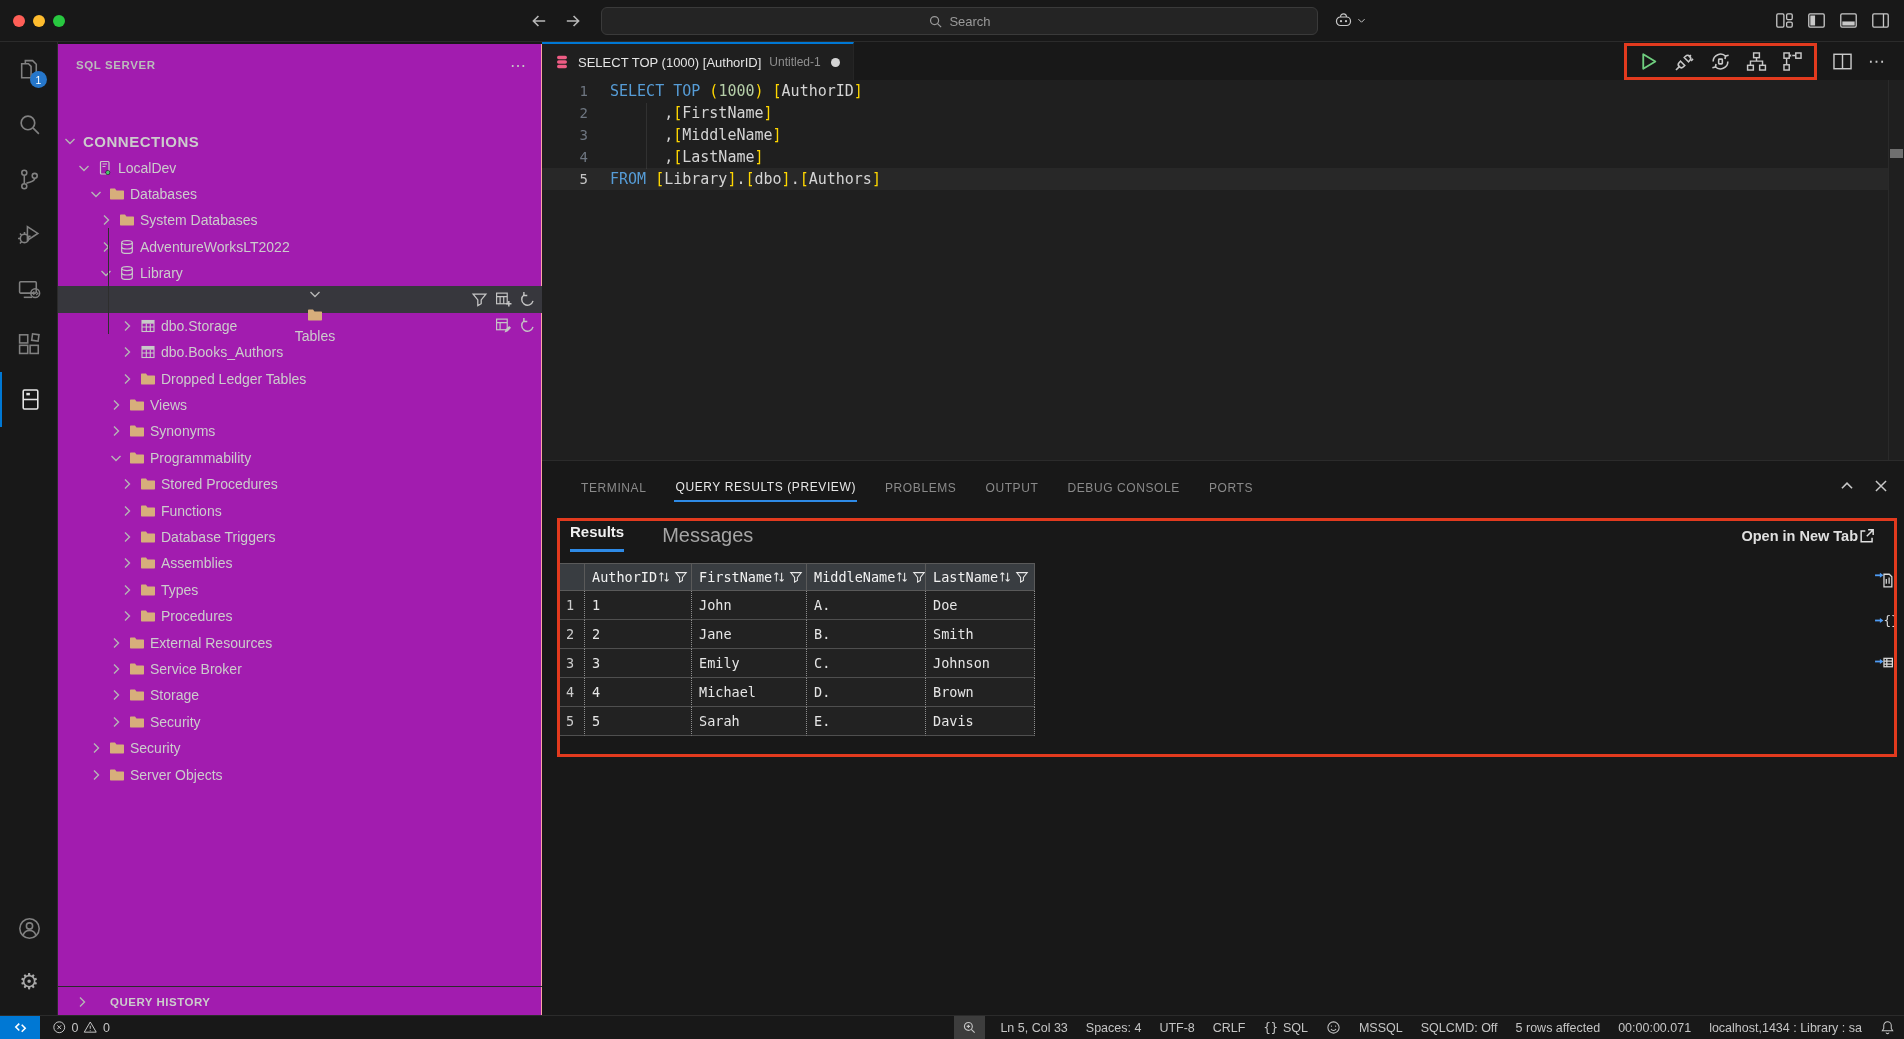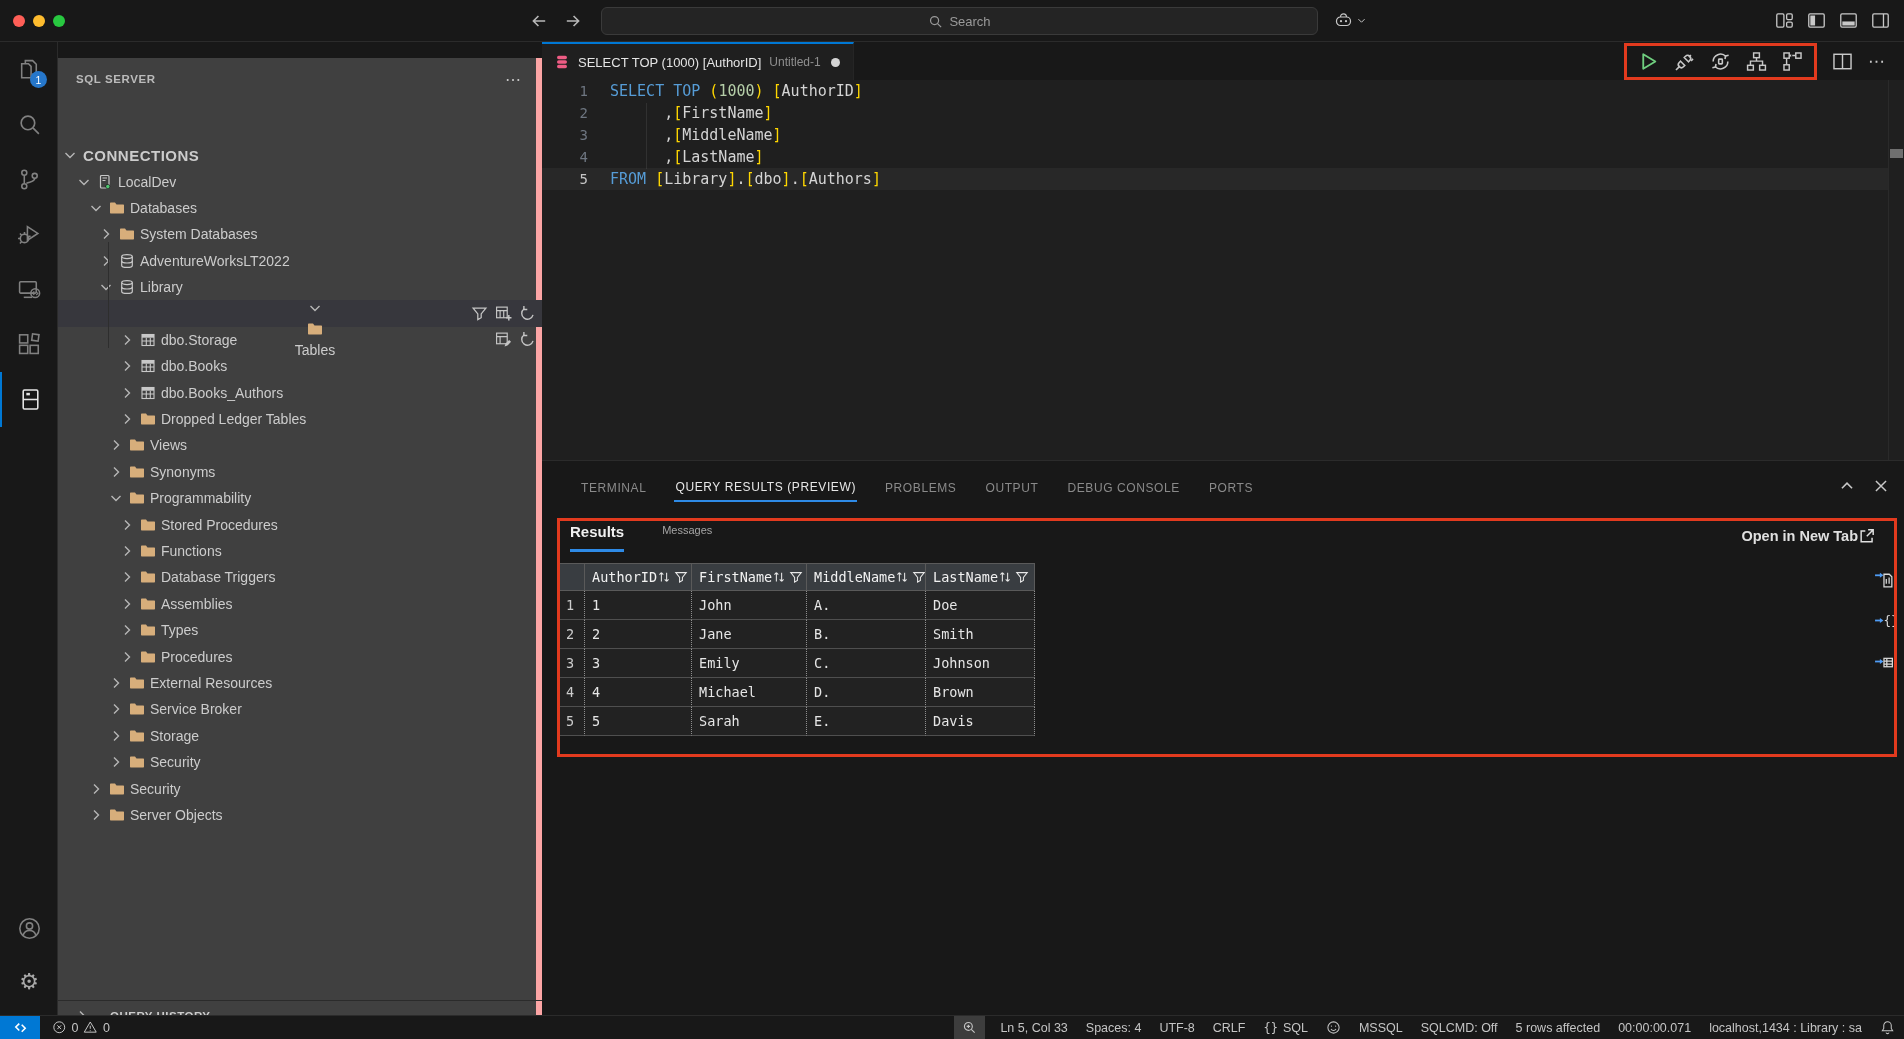--- a/index.html
+++ b/index.html
@@ -32,22 +32,22 @@
     justify-content:center; color:#818181; cursor:pointer; }
   .act-item .icon { width:25px; height:25px; }
   .act-item.active { color:#e6e6e6; border-left:2px solid #0078d4; }
   .act-badge { position:absolute; left:30px; top:29px; min-width:17px; height:17px; border-radius:9px;
     background:#2677cb; color:#fff; font-size:10.5px; display:flex; align-items:center; justify-content:center; }
   #activity-bottom { margin-top:auto; margin-bottom:6px; }
   #activity-bottom .act-item { height:54px; }
   .gear-glyph { font-size:22px; color:#a9a9a9; }
 
   
-  #sidebar { position:absolute; left:58px; top:58px; width:484px; height:973px;
-    background:#404040; border-right:6px solid #fca5a5; }
+  #sidebar { position:absolute; left:58px; top:44px; width:484px; height:973px;
+    background:#a21caf; border-right:1px solid #fca5a5; }
   #sidebar-header { height:42px; display:flex; align-items:center; padding-left:18px; }
   #sidebar-title { font-size:11.5px; font-weight:bold; letter-spacing:.6px; color:#bbbbbb; }
   #sidebar-more { position:absolute; right:12px; top:10px; width:22px; height:22px;
     color:#c5c5c5; font-size:16px; display:flex; align-items:center; justify-content:center; cursor:pointer; }
   #tree { position:absolute; left:0; top:84px; width:484px; }
   .tree-row { position:relative; height:26.4px; display:flex; align-items:center; gap:5px;
     font-size:14px; color:#cccccc; cursor:pointer; white-space:nowrap; }
   .tree-row.selected { background:#37373d; }
   .tree-row .chev { width:16px; height:16px; color:#b6b6b6; flex:0 0 16px; }
   .tree-row .chev svg, .tree-row .titem svg { width:16px; height:16px; }
@@ -99,21 +99,21 @@
   .ptab.active { color:#e7e7e7; border-bottom:2.5px solid #2e8ae6; }
   #panel-icons { position:absolute; right:14px; top:16px; display:flex; gap:16px; color:#c8c8c8; }
   #panel-icons .icon { width:18px; height:18px; cursor:pointer; }
 
   #results-area { position:relative; width:100%; height:501px; }
   #results-annotation { position:absolute; left:15px; top:3px; width:1340px; height:239px;
     border:3px solid #e23a1e; pointer-events:none; z-index:5; }
   #results-tabs { position:absolute; left:28px; top:8px; display:flex; gap:38px; align-items:flex-start; }
   #results-tab-results { font-size:15px; font-weight:bold; color:#f0f0f0; padding-bottom:9px;
     border-bottom:3px solid #2e8ae6; cursor:pointer; }
-  #results-tab-messages { font-size:11px; color:#a5a5a5; padding-top:1px; cursor:pointer; }
+  #results-tab-messages { font-size:20px; color:#a5a5a5; padding-top:1px; cursor:pointer; }
   #open-new-tab { position:absolute; right:28px; top:12px; display:flex; align-items:center; 
     color:#e0e0e0; font-size:14.5px; font-weight:bold; cursor:pointer; }
   #open-new-tab .icon { width:18px; height:18px; }
 
   #grid { position:absolute; left:16px; top:48px; font-family:"DejaVu Sans Mono", monospace; font-size:13.5px; }
   .g-row { display:flex; }
   .g-cell { height:29px; display:flex; align-items:center; padding:0 7px;
     border-right:1px dotted #8f8f8f; border-bottom:1px solid #4f4f4f; color:#e6e6e6;
     background:#222222; overflow:hidden; }
   .g-head .g-cell { height:28px; background:#393d41; border-right:1px solid #5a5a5a; border-bottom:1px solid #5a5a5a;
@@ -441,35 +441,20 @@
               <path d="M9 14.5l.9-2.7 3.4-3.4 1.8 1.8-3.4 3.4z" fill="currentColor" stroke="none"></path>
             </svg>
           </span>
           <span class="icon ">
             <svg viewBox="0 0 16 16" fill="none" stroke="currentColor" stroke-width="1.3">
               <path d="M13.2 9.3A5.4 5.4 0 114.9 3.5"></path>
               <path d="M4.6 1v3.2h3.2"></path>
             </svg>
           </span>
         </div>
-      </div>
-      <div class="tree-row" style="padding-left: 61px;">
-        <span class="icon chev">
-          <svg viewBox="0 0 16 16" fill="none" stroke="currentColor" stroke-width="1.4">
-            <path d="M6 3.5l4.5 4.5L6 12.5"></path>
-          </svg>
-        </span>
-        <span class="icon titem">
-          <svg viewBox="0 0 16 16">
-            <rect x="2" y="2.5" width="12" height="11" fill="none" stroke="#c8c8c8" stroke-width="1.1"></rect>
-            <rect x="2" y="2.5" width="12" height="3.2" fill="#c8c8c8"></rect>
-            <path d="M2 9h12M6.3 5.7v7.8M10.3 5.7v7.8" stroke="#c8c8c8" stroke-width="1.1"></path>
-          </svg>
-        </span>
-        <span class="label">dbo.Books</span>
       </div>
       <div class="tree-row" style="padding-left: 61px;">
         <span class="icon chev">
           <svg viewBox="0 0 16 16" fill="none" stroke="currentColor" stroke-width="1.4">
             <path d="M6 3.5l4.5 4.5L6 12.5"></path>
           </svg>
         </span>
         <span class="icon titem">
           <svg viewBox="0 0 16 16">
             <rect x="2" y="2.5" width="12" height="11" fill="none" stroke="#c8c8c8" stroke-width="1.1"></rect>

